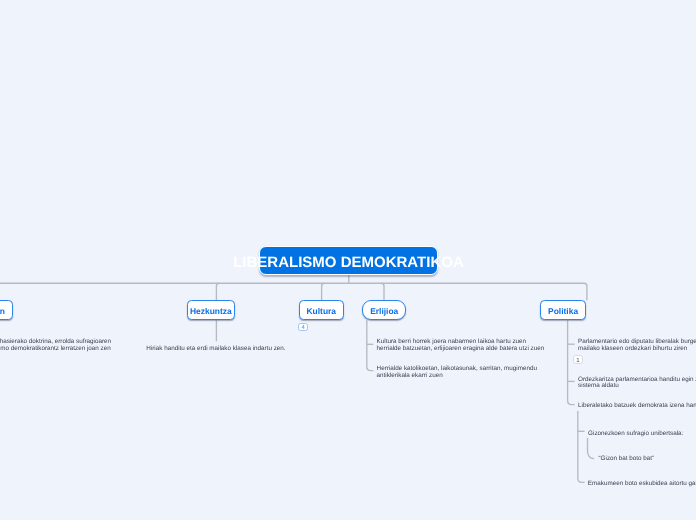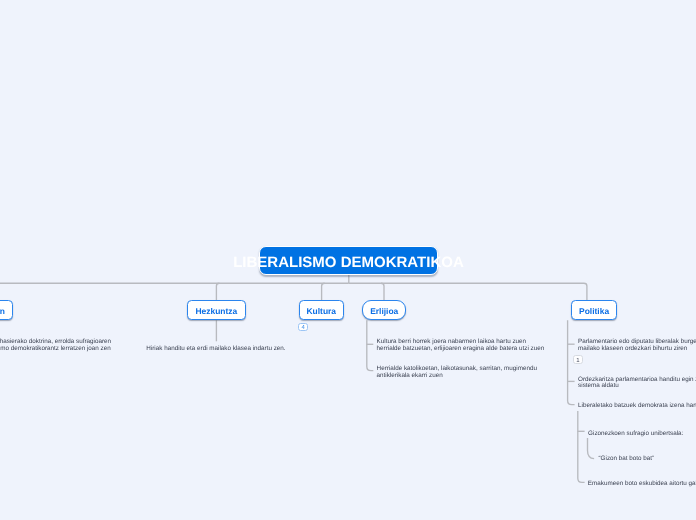--- a/index.html
+++ b/index.html
@@ -54,36 +54,36 @@
   </svg>
 
   <div class="node root" style="left:258.7px;top:246px;width:179.5px;height:28.9px;">
     <span>LIBERALISMO DEMOKRATIKOA</span>
   </div>
 
   <div class="node topic" style="left:-60.15px;top:300.2px;width:72.8px;height:19.7px;">
     <span>Liberalismoan</span>
   </div>
 
-  <div class="node topic" style="left:186.9px;top:300.2px;width:59px;height:19.7px;">
+  <div class="node topic" style="left:186.9px;top:300.2px;width:48px;height:19.7px;">
     <span>Hezkuntza</span>
   </div>
 
   <div class="node topic" style="left:298.5px;top:300.2px;width:45.6px;height:19.7px;">
     <span>Kultura</span>
   </div>
   <div class="badge blue" style="left:298px;top:322.6px;width:10.3px;height:8.5px;">
     <span>4</span>
   </div>
 
   <div class="node topic" style="left:362.3px;top:300.2px;width:43.8px;height:19.7px;border-radius:9px;">
     <span>Erlijioa</span>
   </div>
 
-  <div class="node topic" style="left:571px;top:300.2px;width:46.2px;height:19.7px;">
+  <div class="node topic" style="left:540px;top:300.2px;width:46.2px;height:19.7px;">
     <span>Politika</span>
   </div>
 
   <div class="txt" style="left:-46.75px;top:338.90px;"><div>Liberalismoaren hasierako doktrina, errolda sufragioaren</div><div>aldekoa, liberalismo demokratikorantz lerratzen joan zen</div></div>
 
   <div class="txt" style="left:146.3px;top:345.80px;"><div>Hiriak handitu eta erdi mailako klasea indartu zen.</div></div>
 
   <div class="txt" style="left:376.6px;top:338.90px;"><div>Kultura berri horrek joera nabarmen laikoa hartu zuen</div><div>herrialde batzuetan, erlijioaren eragina alde batera utzi zuen</div></div>
 
   <div class="txt" style="left:376.6px;top:365.90px;"><div>Herrialde katolikoetan, laikotasunak, sarritan, mugimendu</div><div>antiklerikala ekarri zuen</div></div>

